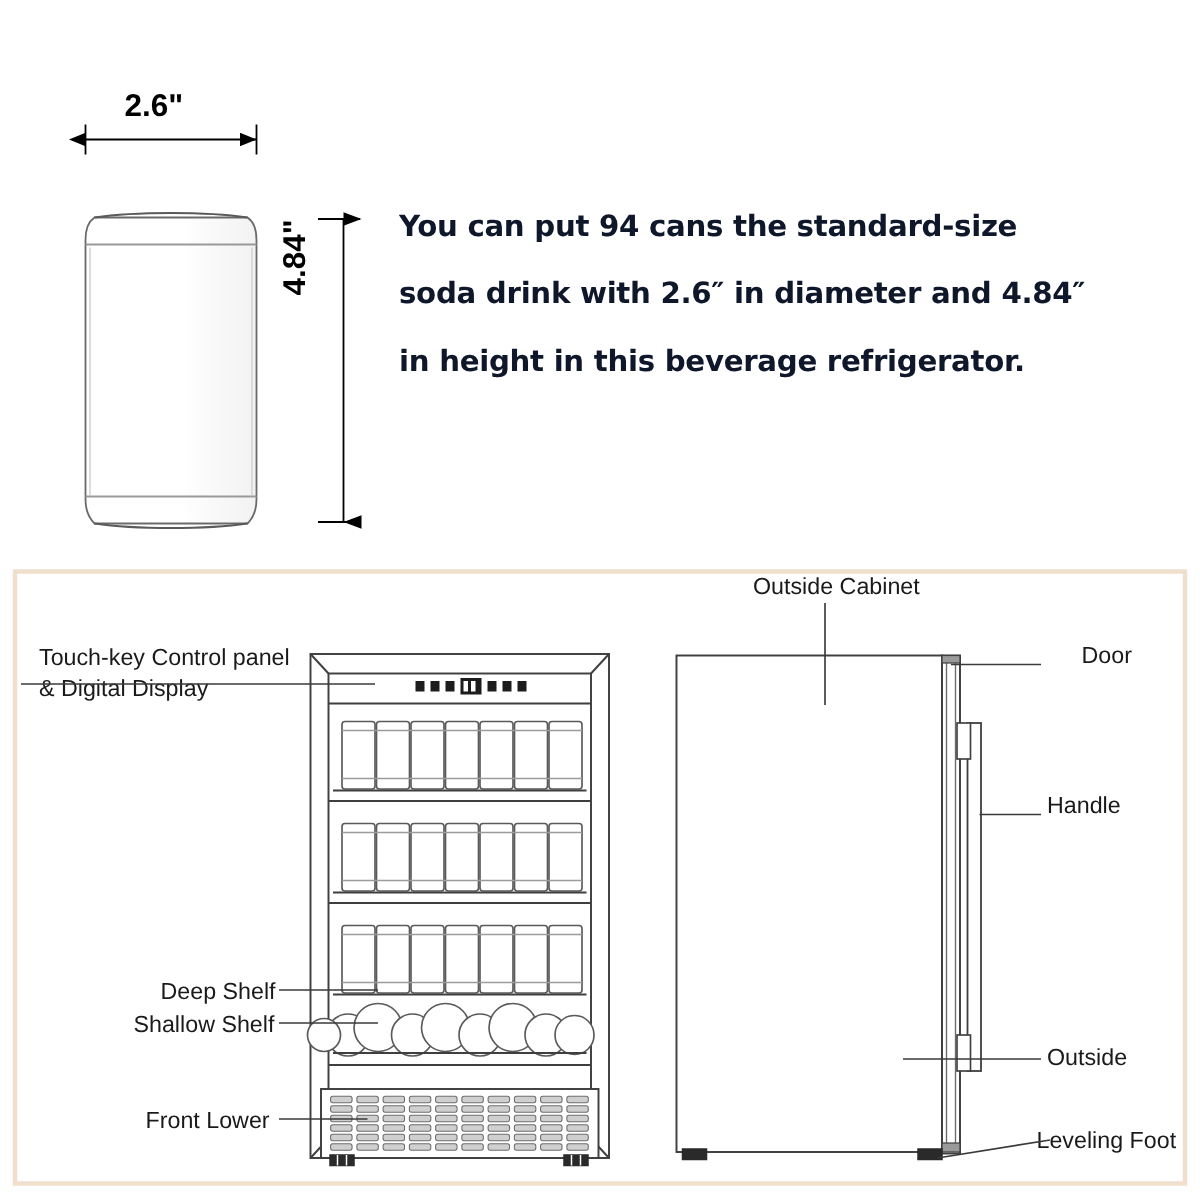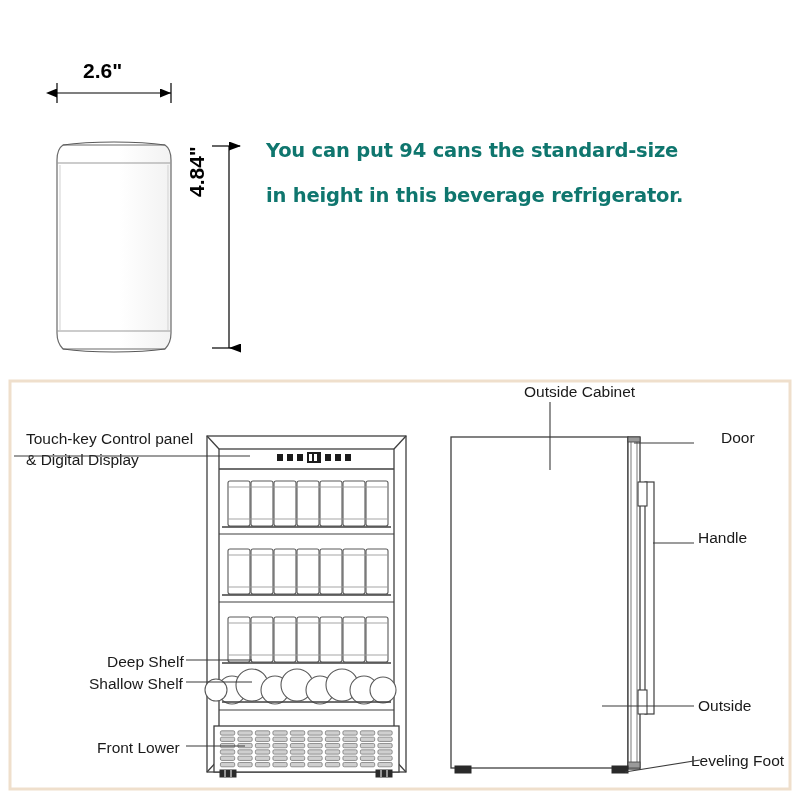--- a/index.html
+++ b/index.html
@@ -31,21 +31,21 @@
   
   .callout-text {
     position: absolute;
     left: 266px;
     top: 128px;
     width: 520px;
     font-family: "DejaVu Sans", sans-serif;
     font-weight: bold;
     font-size: 19.5px;
     line-height: 45px;
-    color: #0f766e;
+    color: #0f172a;
     letter-spacing: -0.2px;
   }
   .callout-text .line {
     white-space: nowrap;
   }
   .dim-label-h {
     position: absolute;
     left: 83px;
     top: 59px;
     font-family: "Liberation Sans", sans-serif;
@@ -72,33 +72,34 @@
     font-size: 15.5px;
     color: #1a1a1a;
     white-space: nowrap;
     line-height: 20px;
   }
   .lbl.two-line { line-height: 21px; white-space: normal; width: 190px; }
   #lbl-control   { left: 26px;  top: 428px; }
   #lbl-deep      { left: 107px; top: 652px; text-align: center; }
   #lbl-shallow   { left: 89px;  top: 674px; }
   #lbl-frontlow  { left: 97px;  top: 738px; }
-  #lbl-outside   { left: 524px; top: 382px; }
+  #lbl-outside   { left: 502px; top: 382px; }
   #lbl-door      { left: 698px; top: 428px; margin-left: 23px; }
   #lbl-handle    { left: 698px; top: 528px; }
   #lbl-gasket    { left: 698px; top: 696px; }
   #lbl-leveling  { left: 691px; top: 751px; }
 </style>
 </head>
 <body>
 
 <div id="root">
 
   <div class="callout-text">
     <div class="line">You can put 94 cans the standard-size</div>
+    <div class="line">soda drink with 2.6″ in diameter and 4.84″</div>
     <div class="line">in height in this beverage refrigerator.</div>
   </div>
 
   <div class="dim-label-h">2.6"</div>
   <div class="dim-label-v">4.84"</div>
 
   <div class="lbl two-line" id="lbl-control">
     <span>Touch-key Control panel</span><br>
     <span>&amp; Digital Display</span>
   </div>

